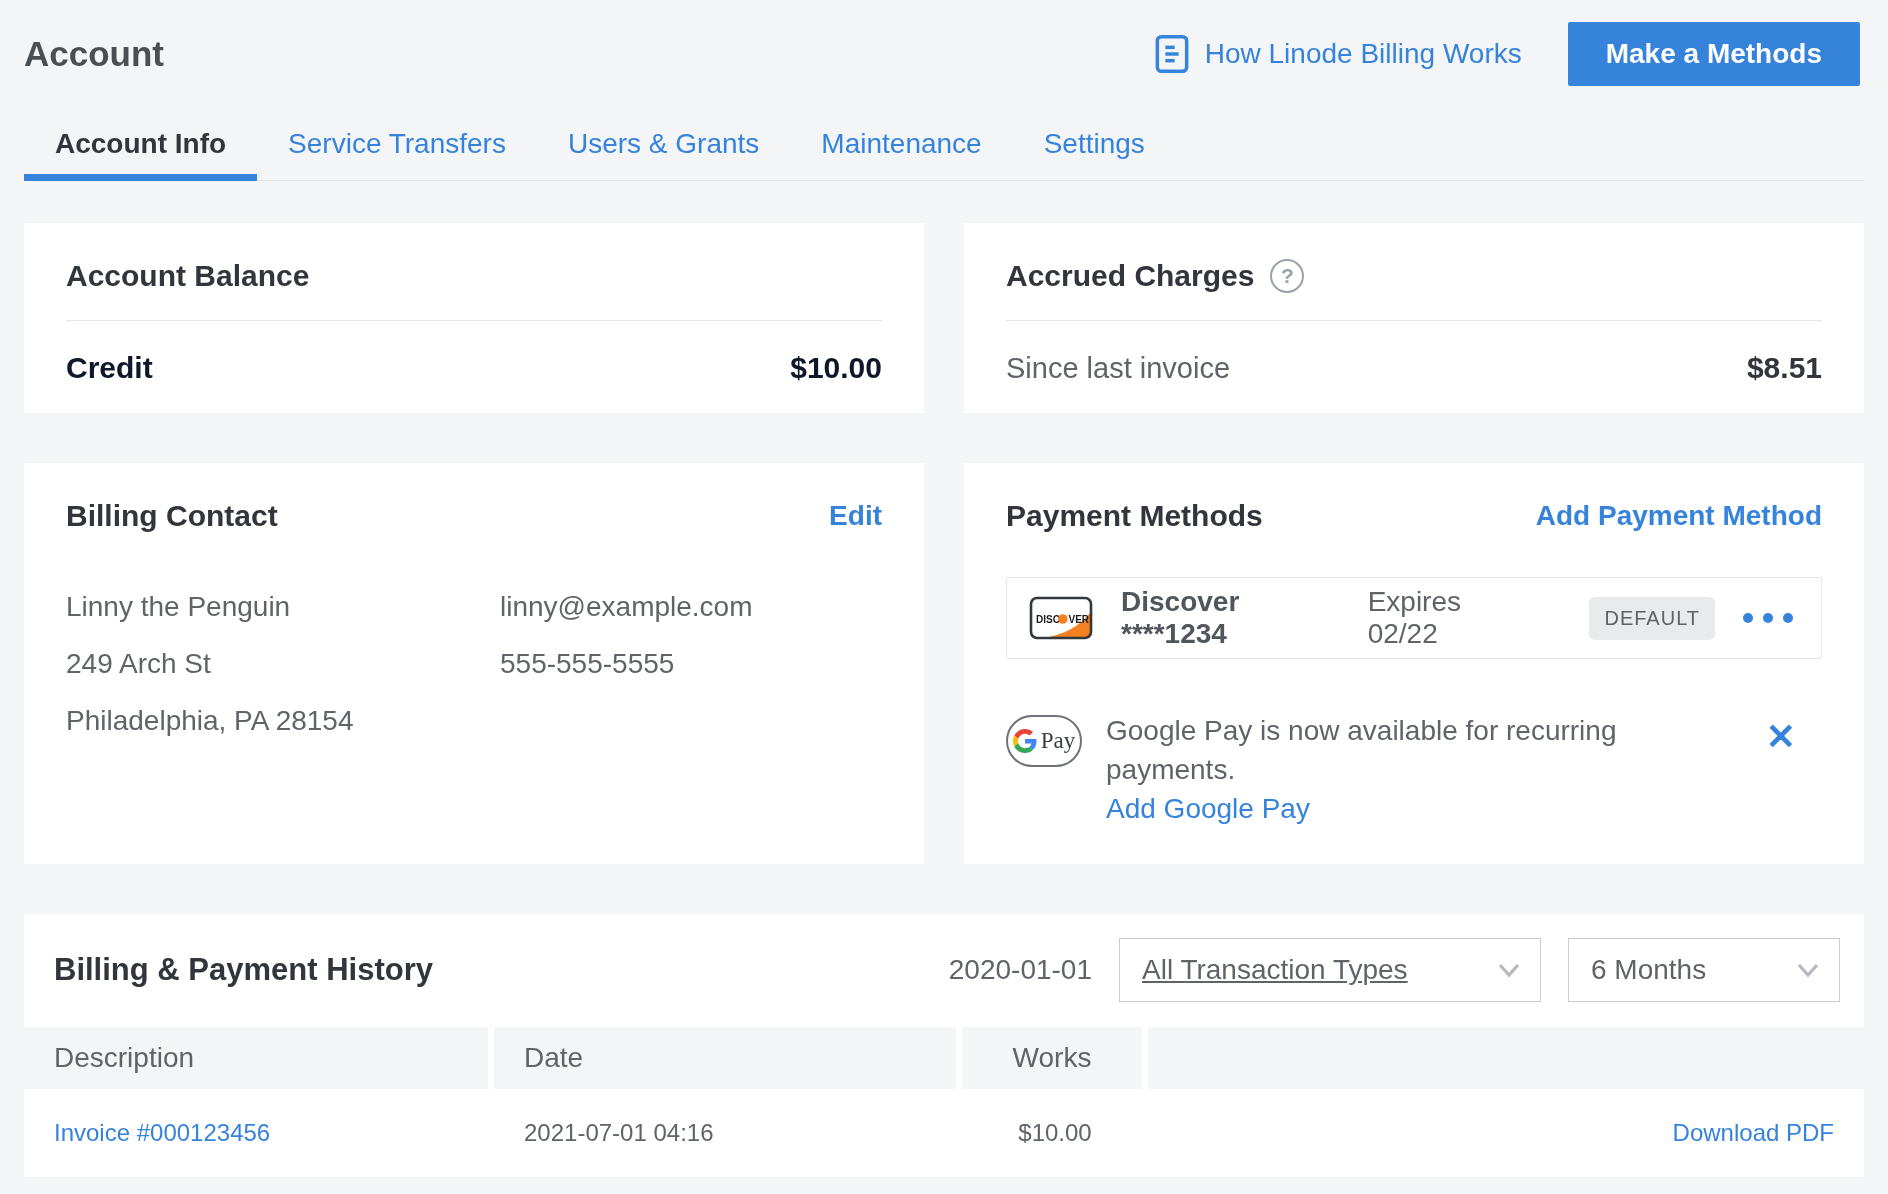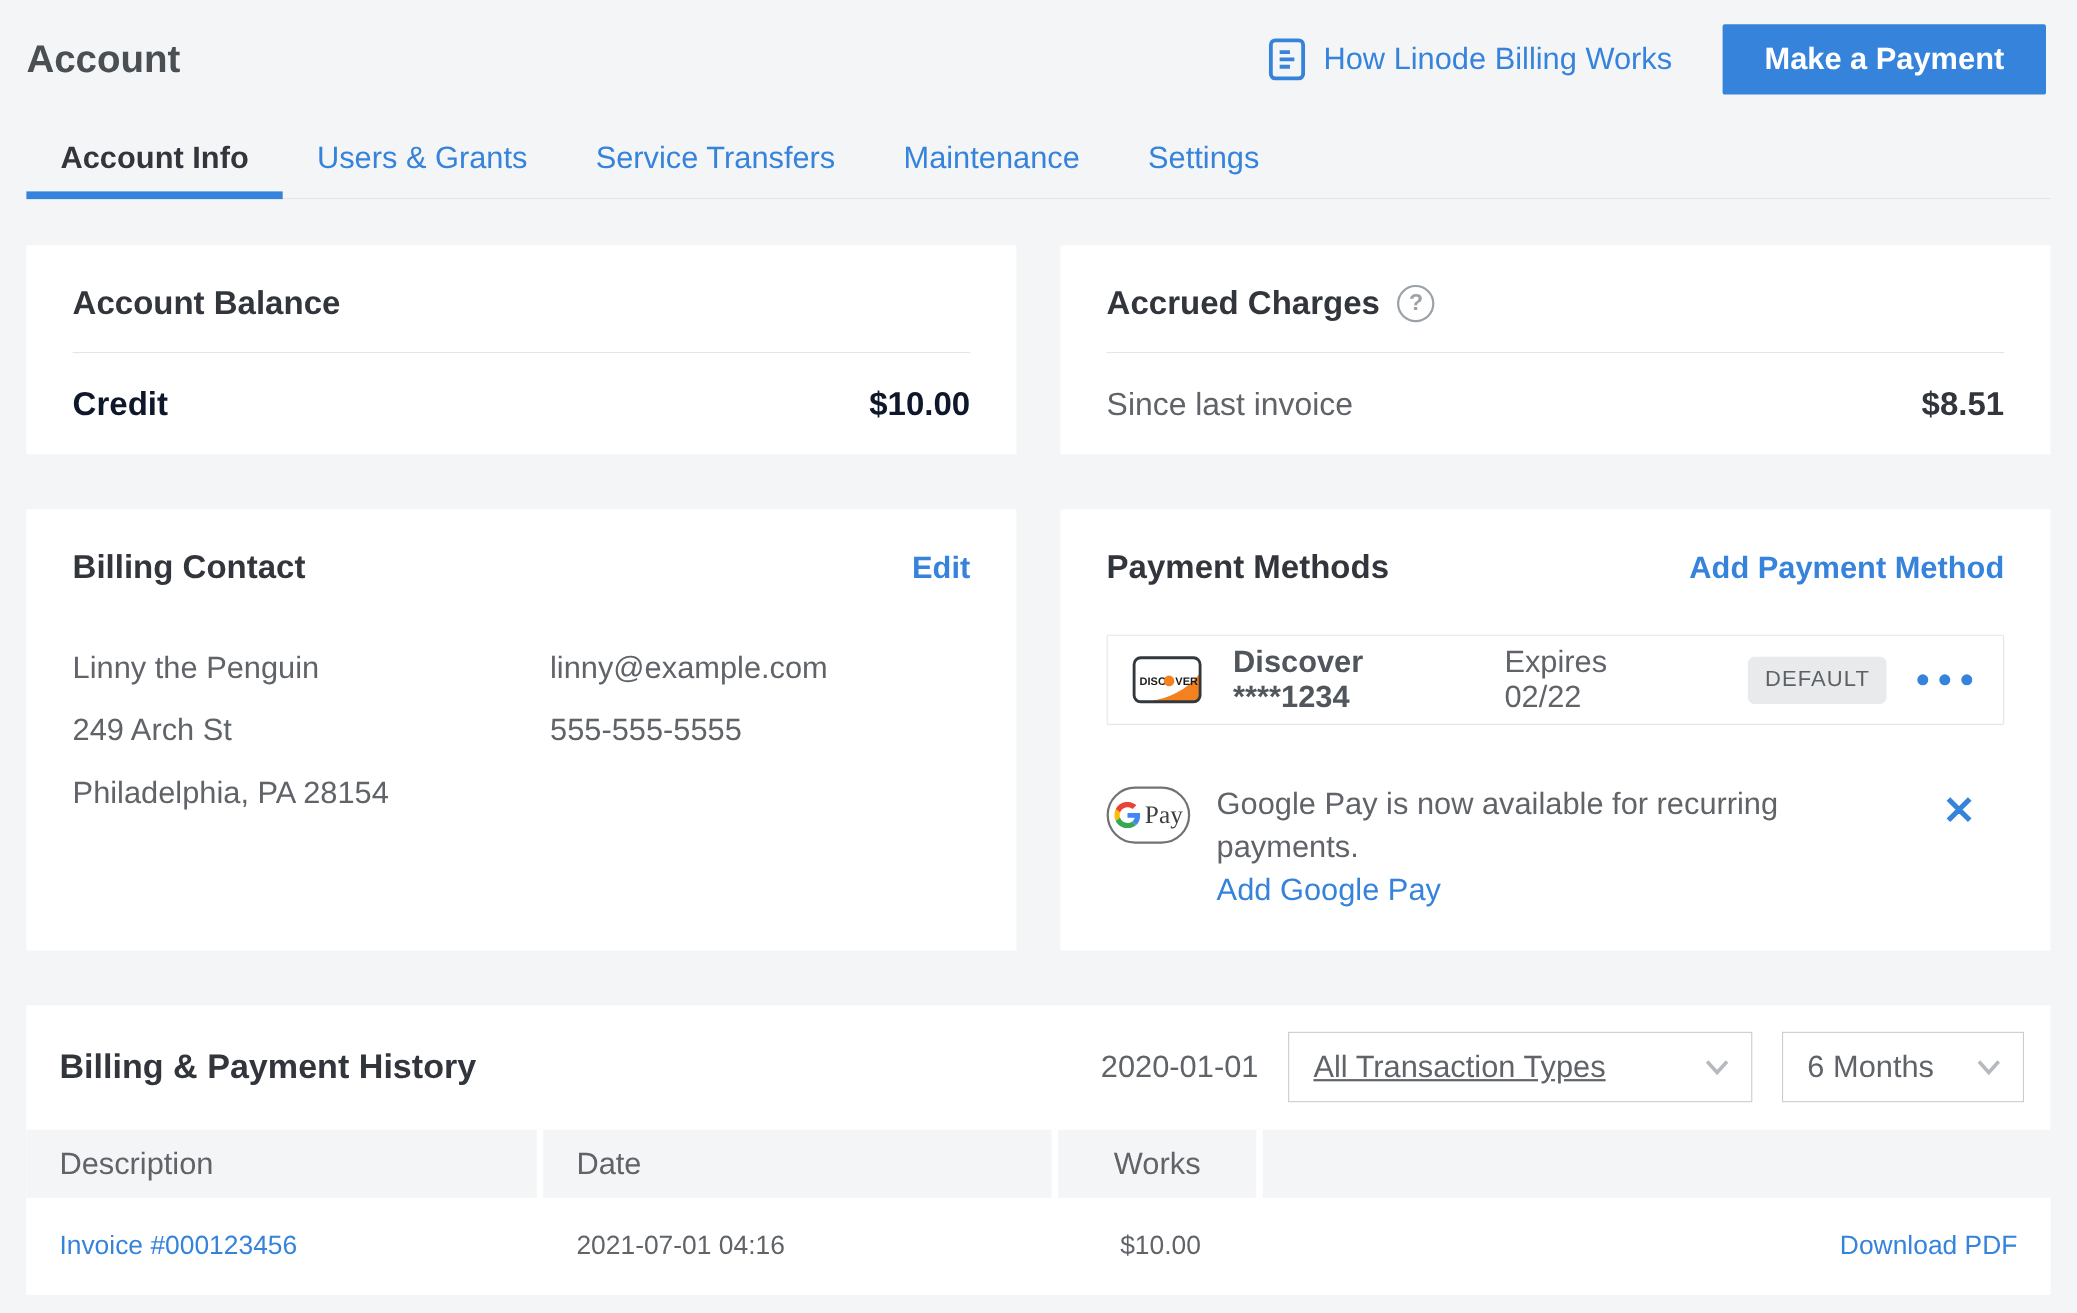--- a/index.html
+++ b/index.html
@@ -85,21 +85,21 @@
   .history { margin: 50px 24px 0; background: #fff; }
   .history-head { display: flex; align-items: center; gap: 27px; padding: 24px 24px 25px 30px; }
   .history-title { margin: 0 auto 0 0; font-size: 31px; font-weight: 700; color: #32363c; }
   .history-date { font-size: 28px; color: #606469; }
   .select {
     border: 1px solid #cccccc; background: #fff; height: 64px; padding: 0 20px 0 22px;
     display: flex; align-items: center; justify-content: space-between;
     font-size: 28px; color: #606469; cursor: pointer;
   }
   .select.types { width: 422px; text-decoration: underline; }
-  .select.period { width: 220px; }
+  .select.period { width: 272px; }
 
   .table-header { display: flex; }
   .th {
     background: #f4f5f6; color: #606469; font-size: 28px; height: 62px;
     display: flex; align-items: center; padding-left: 30px; border-right: 6px solid #fff;
   }
   .th:last-child { border-right: none; }
   .th.c-amount { justify-content: center; padding-left: 0; }
   .c-desc { width: 470px; }
   .c-date { width: 468px; }
@@ -124,28 +124,28 @@
         <span style="display:flex;">
           <svg width="36" height="40" viewBox="0 0 26 30">
             <rect x="2" y="2" width="22" height="26" rx="3" fill="none" stroke="#3683dc" stroke-width="2.6"></rect>
             <line x1="8" y1="10" x2="15" y2="10" stroke="#3683dc" stroke-width="2.6"></line>
             <line x1="8" y1="15" x2="18" y2="15" stroke="#3683dc" stroke-width="2.6"></line>
             <line x1="8" y1="20" x2="15" y2="20" stroke="#3683dc" stroke-width="2.6"></line>
           </svg>
         </span>
         <span>How Linode Billing Works</span>
       </a>
-      <button class="primary-btn">Make a Payment</button>
+      <button class="primary-btn">Make a Methods</button>
     </div>
   </header>
 
   <nav class="tabs">
     <div class="tab active">Account Info</div>
+    <div class="tab">Service Transfers</div>
     <div class="tab">Users &amp; Grants</div>
-    <div class="tab">Service Transfers</div>
     <div class="tab">Maintenance</div>
     <div class="tab">Settings</div>
   </nav>
 
   <main>
 
     <div class="grid row1">
       <section class="card">
         <h2 class="card-title">Account Balance</h2>
         <div class="divider"></div>

